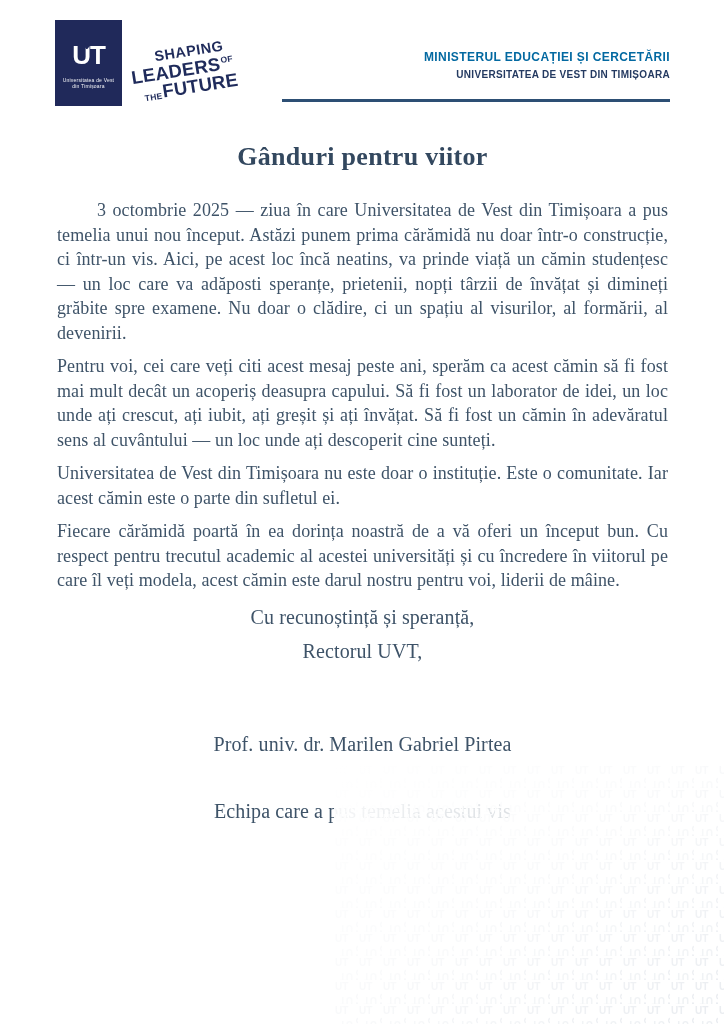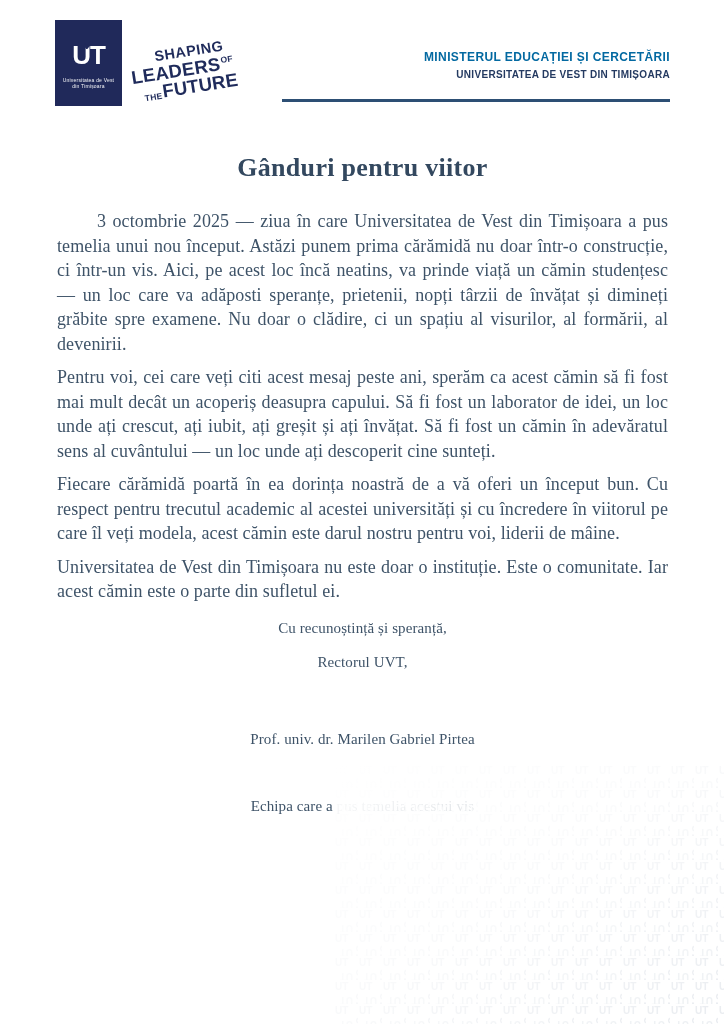--- a/index.html
+++ b/index.html
@@ -80,21 +80,21 @@
     margin-top: 1px;
   }
   .header-rule {
     position: absolute; left: 282px; right: 54px; top: 99px;
     height: 3px;
     background: #2d4f74;
   }
 
   
   .content {
-    position: absolute; left: 57px; right: 56px; top: 151px;
+    position: absolute; left: 57px; right: 56px; top: 140px;
   }
   .doc-title {
     font-size: 26px;
     font-weight: 600;
     line-height: 34px;
     text-align: center;
     color: #33485f;
     letter-spacing: 0.3px;
     margin-bottom: 24px;
   }
@@ -102,29 +102,29 @@
     font-size: 18px;
     line-height: 24.5px;
     color: #3e5368;
     text-align: justify;
     margin-bottom: 9px;
     letter-spacing: 0.1px;
   }
   .para.indent { text-indent: 40px; }
 
   .closing-line {
-    font-size: 15px;
+    font-size: 20px;
     line-height: 24.5px;
     color: #3e5368;
     text-align: center;
     letter-spacing: 0.1px;
   }
   .gap-sm  { margin-top: 12px; }
   .gap-xs  { margin-top: 10px; }
-  .gap-lg  { margin-top: 52px; text-align: center; }
+  .gap-lg  { margin-top: 68px; text-align: center; }
   .gap-lg2 { margin-top: 43px; }
 
   
   .watermark {
     position: absolute; right: 0; bottom: 0;
     pointer-events: none;
   }
 </style>
 </head>
 <body>
@@ -160,22 +160,22 @@
     <div class="ministry">MINISTERUL EDUCAȚIEI ȘI CERCETĂRII</div>
     <div class="university">UNIVERSITATEA DE VEST DIN TIMIȘOARA</div>
   </div>
   <div class="header-rule"></div>
 
   <div class="content">
     <div class="doc-title">Gânduri pentru viitor</div>
 
     <p class="para indent">3 octombrie 2025 — ziua în care Universitatea de Vest din Timișoara a pus temelia unui nou început. Astăzi punem prima cărămidă nu doar într-o construcție, ci într-un vis. Aici, pe acest loc încă neatins, va prinde viață un cămin studențesc — un loc care va adăposti speranțe, prietenii, nopți târzii de învățat și dimineți grăbite spre examene. Nu doar o clădire, ci un spațiu al visurilor, al formării, al devenirii.</p>
     <p class="para">Pentru voi, cei care veți citi acest mesaj peste ani, sperăm ca acest cămin să fi fost mai mult decât un acoperiș deasupra capului. Să fi fost un laborator de idei, un loc unde ați crescut, ați iubit, ați greșit și ați învățat. Să fi fost un cămin în adevăratul sens al cuvântului — un loc unde ați descoperit cine sunteți.</p>
+    <p class="para">Universitatea de Vest din Timișoara nu este doar o instituție. Este o comunitate. Iar acest cămin este o parte din sufletul ei.</p>
     <p class="para">Fiecare cărămidă poartă în ea dorința noastră de a vă oferi un început bun. Cu respect pentru trecutul academic al acestei universități și cu încredere în viitorul pe care îl veți modela, acest cămin este darul nostru pentru voi, liderii de mâine.</p>
-    <p class="para">Universitatea de Vest din Timișoara nu este doar o instituție. Este o comunitate. Iar acest cămin este o parte din sufletul ei.</p>
 
     <div class="closing-line gap-sm">Cu recunoștință și speranță,</div>
     <div class="closing-line gap-xs">Rectorul UVT,</div>
     <div class="closing-line gap-lg">Prof. univ. dr. Marilen Gabriel Pirtea</div>
     <div class="closing-line gap-lg2">Echipa care a pus temelia acestui vis</div>
   </div>
 
   <svg class="watermark" width="390" height="260">
     <defs>
       <pattern id="wm-tile" width="24" height="24" patternUnits="userSpaceOnUse">

